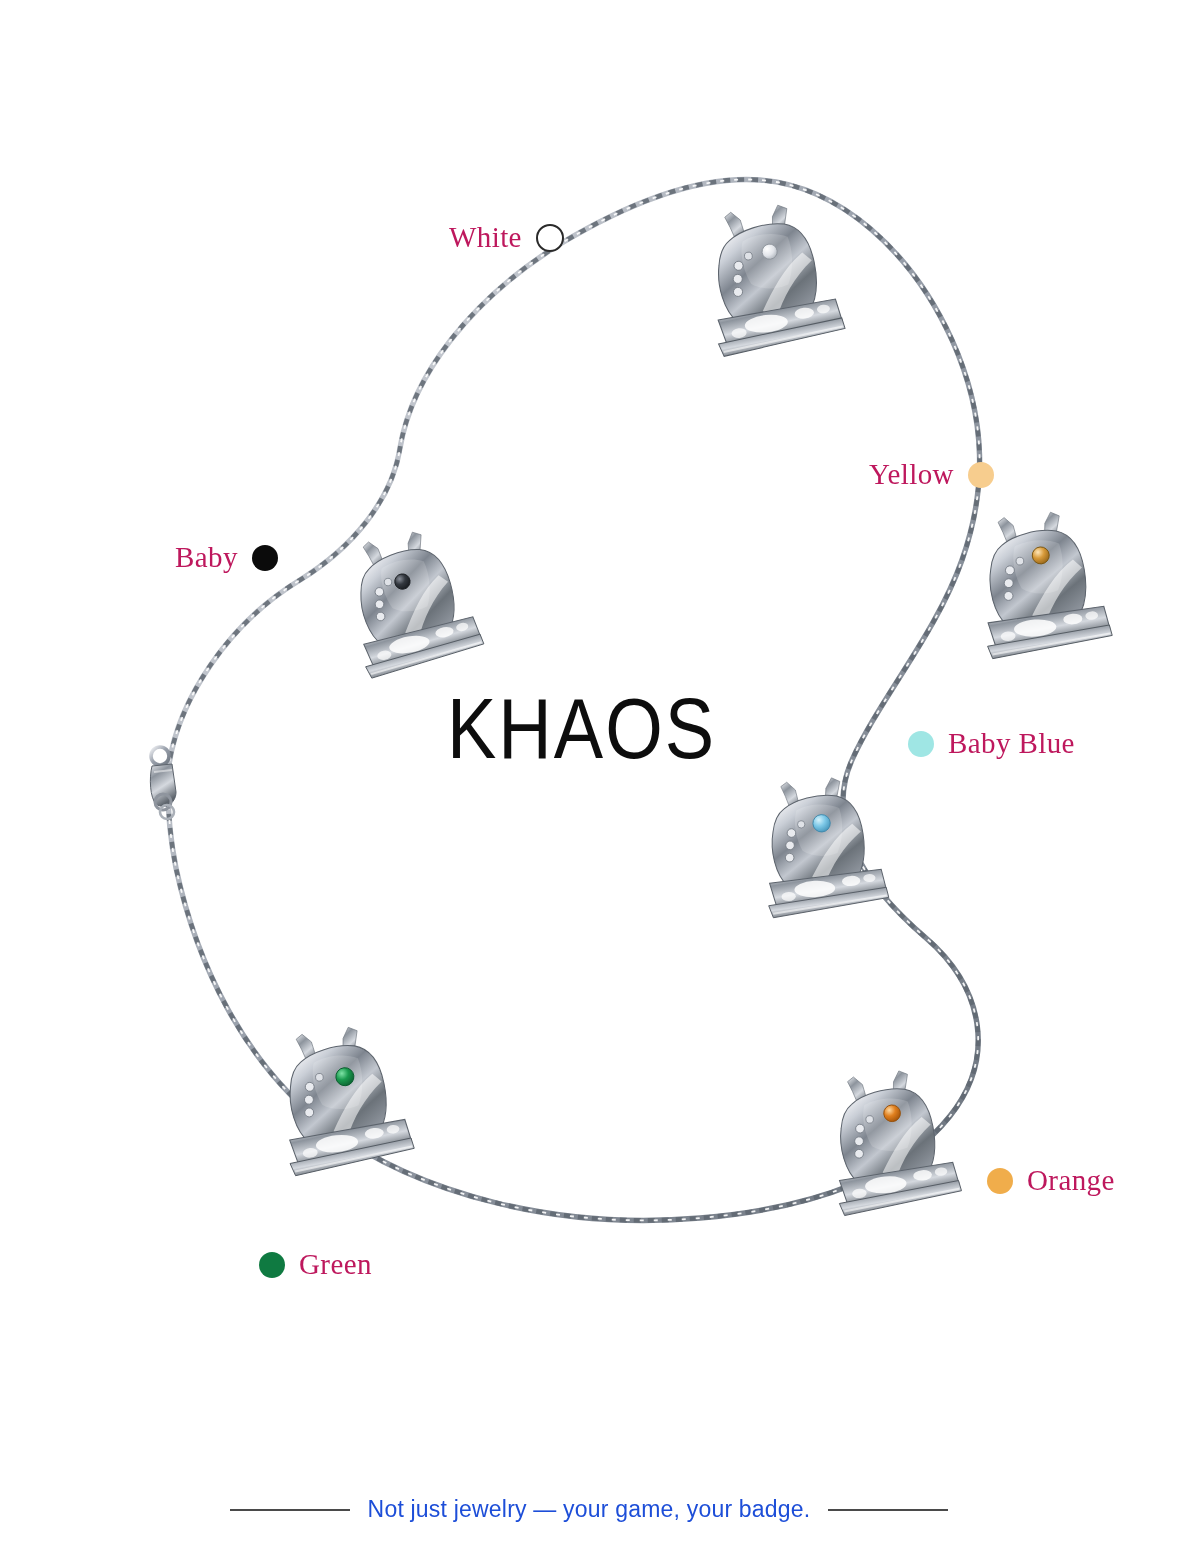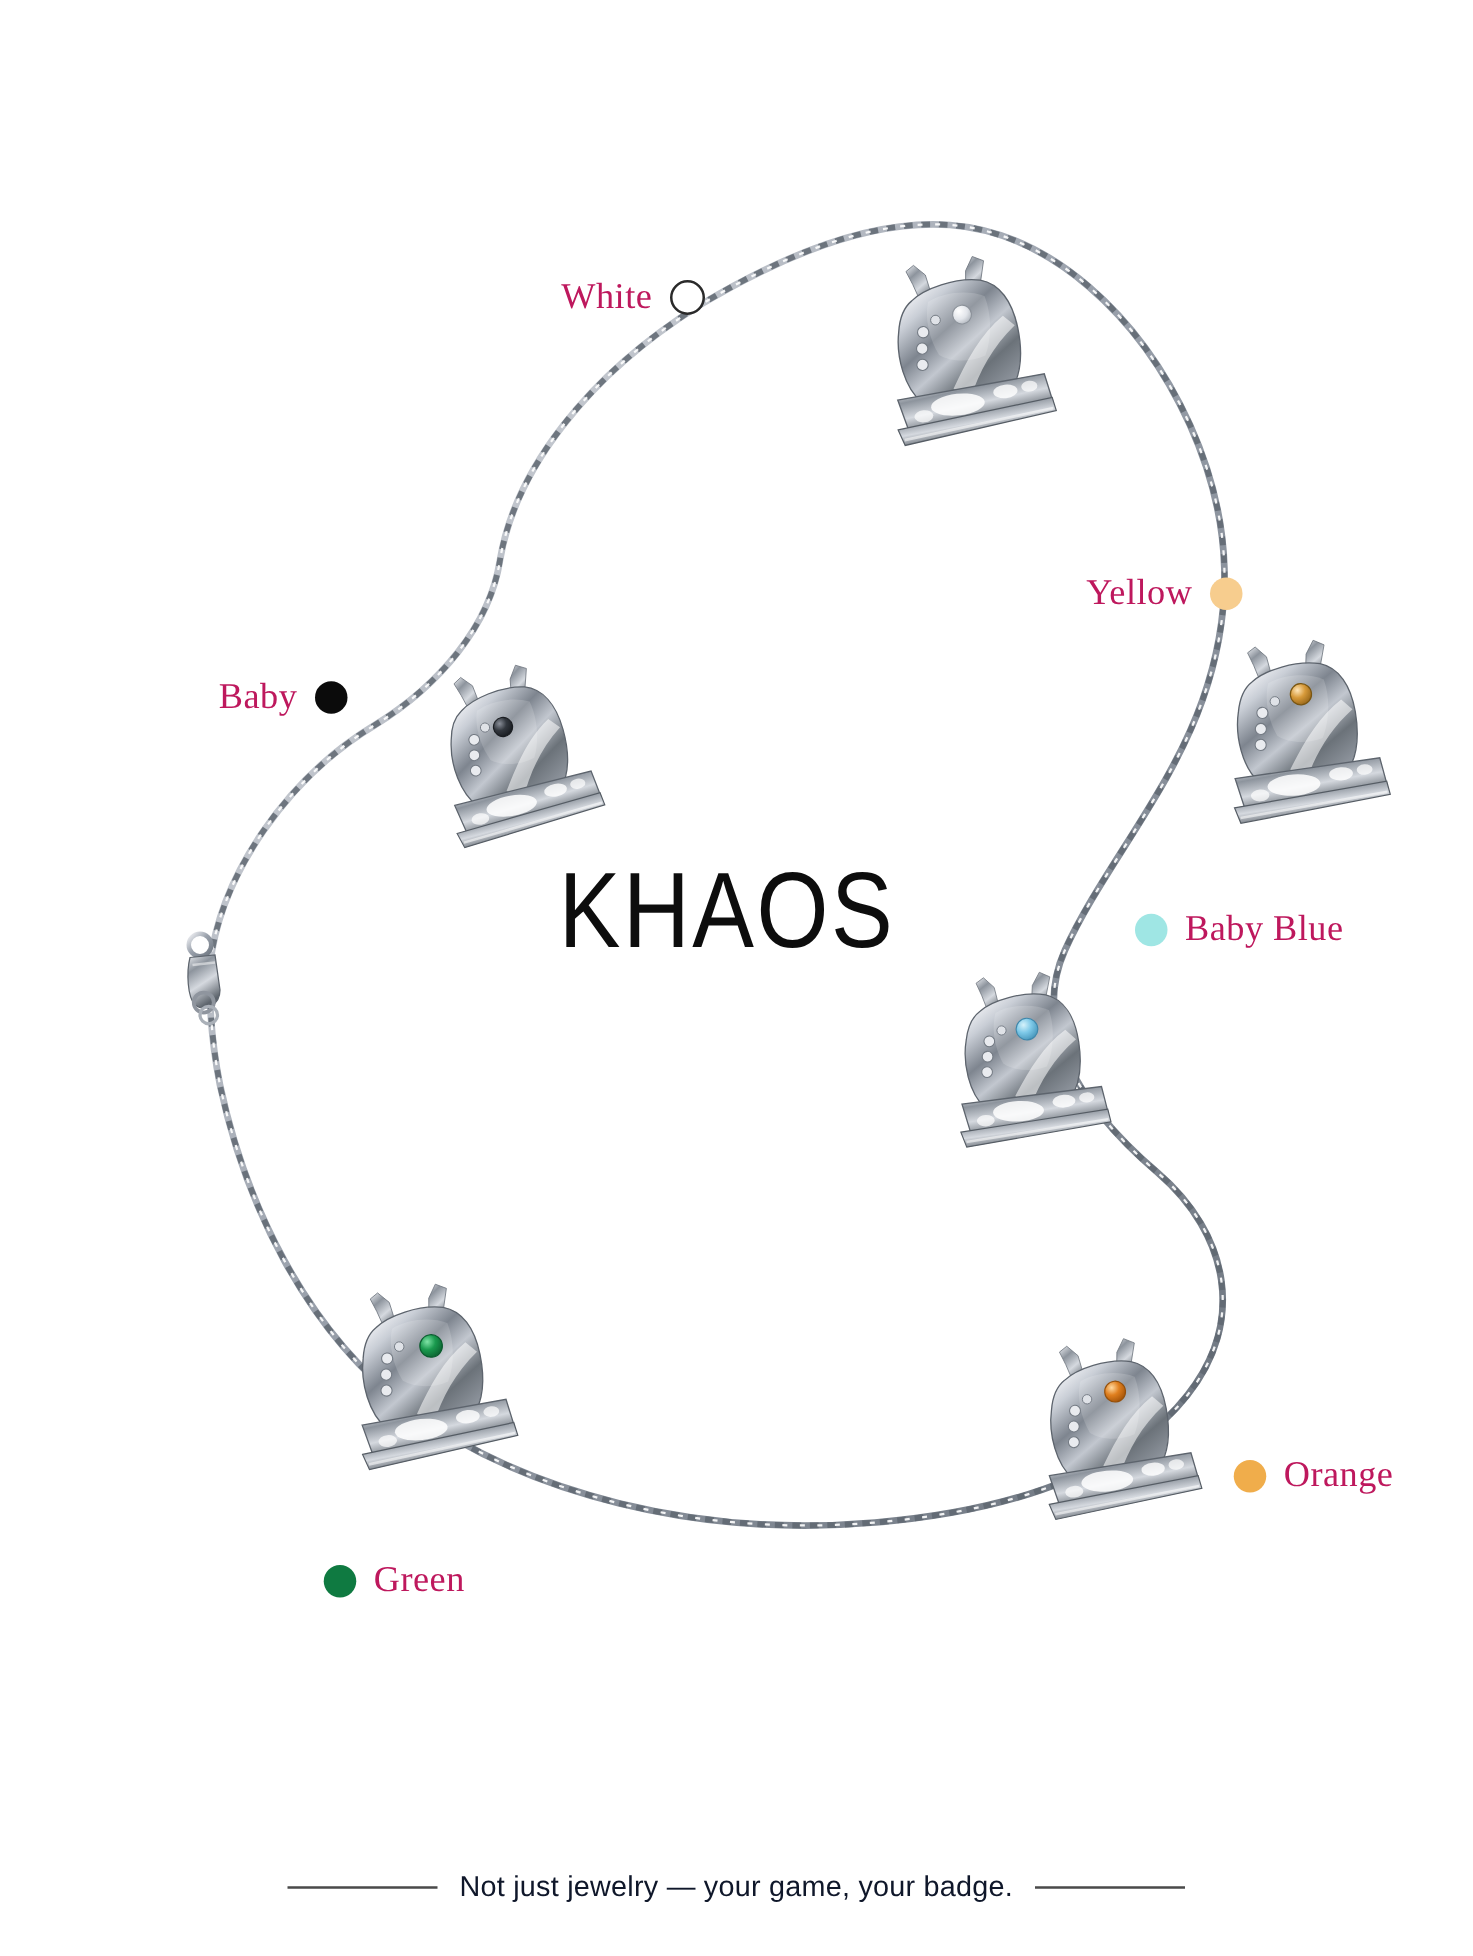--- a/index.html
+++ b/index.html
@@ -87,21 +87,21 @@
   }
   .footer-rule {
     height: 2px;
     background: #4a4a4a;
     width: 120px;
     flex: 0 0 auto;
   }
   .footer-text {
     font-family: "Liberation Sans", sans-serif;
     font-size: 23px;
-    color: #0f172a;
+    color: #1d4ed8;
     letter-spacing: 0.2px;
     white-space: nowrap;
   }
 </style>
 </head>
 <body>
 
 <div id="page">
 
   <svg id="chain-layer" viewBox="0 0 1178 1565" width="1178" height="1565" xmlns="http://www.w3.org/2000/svg">

